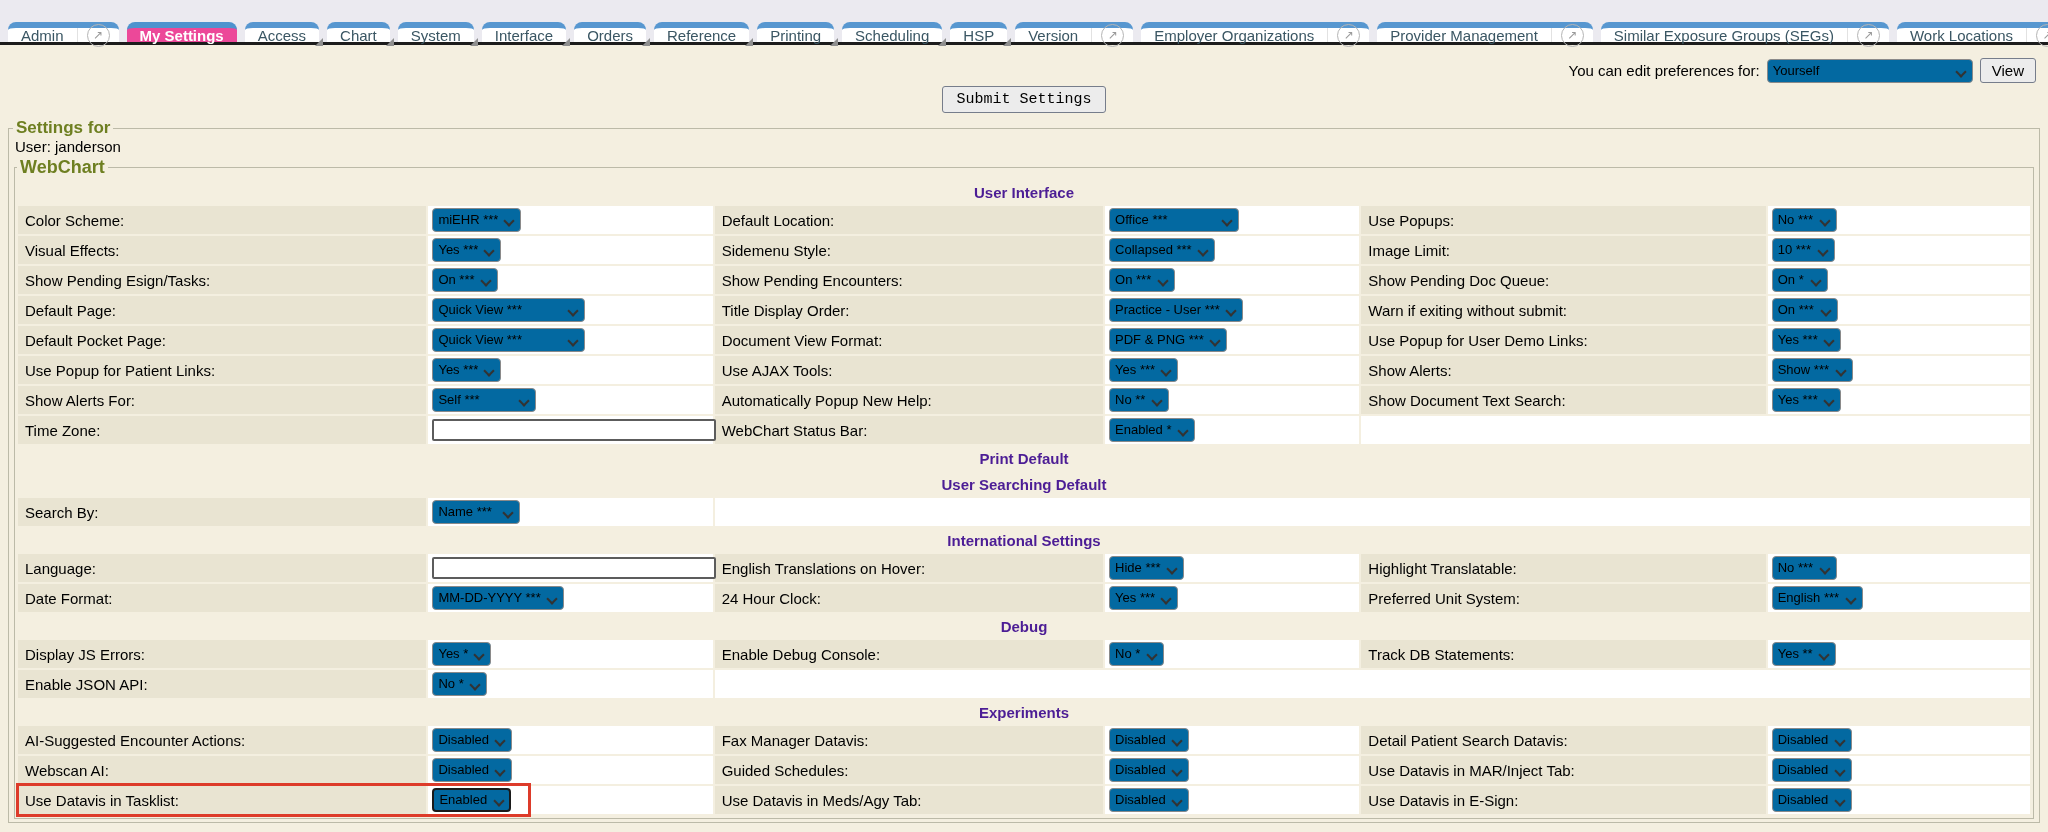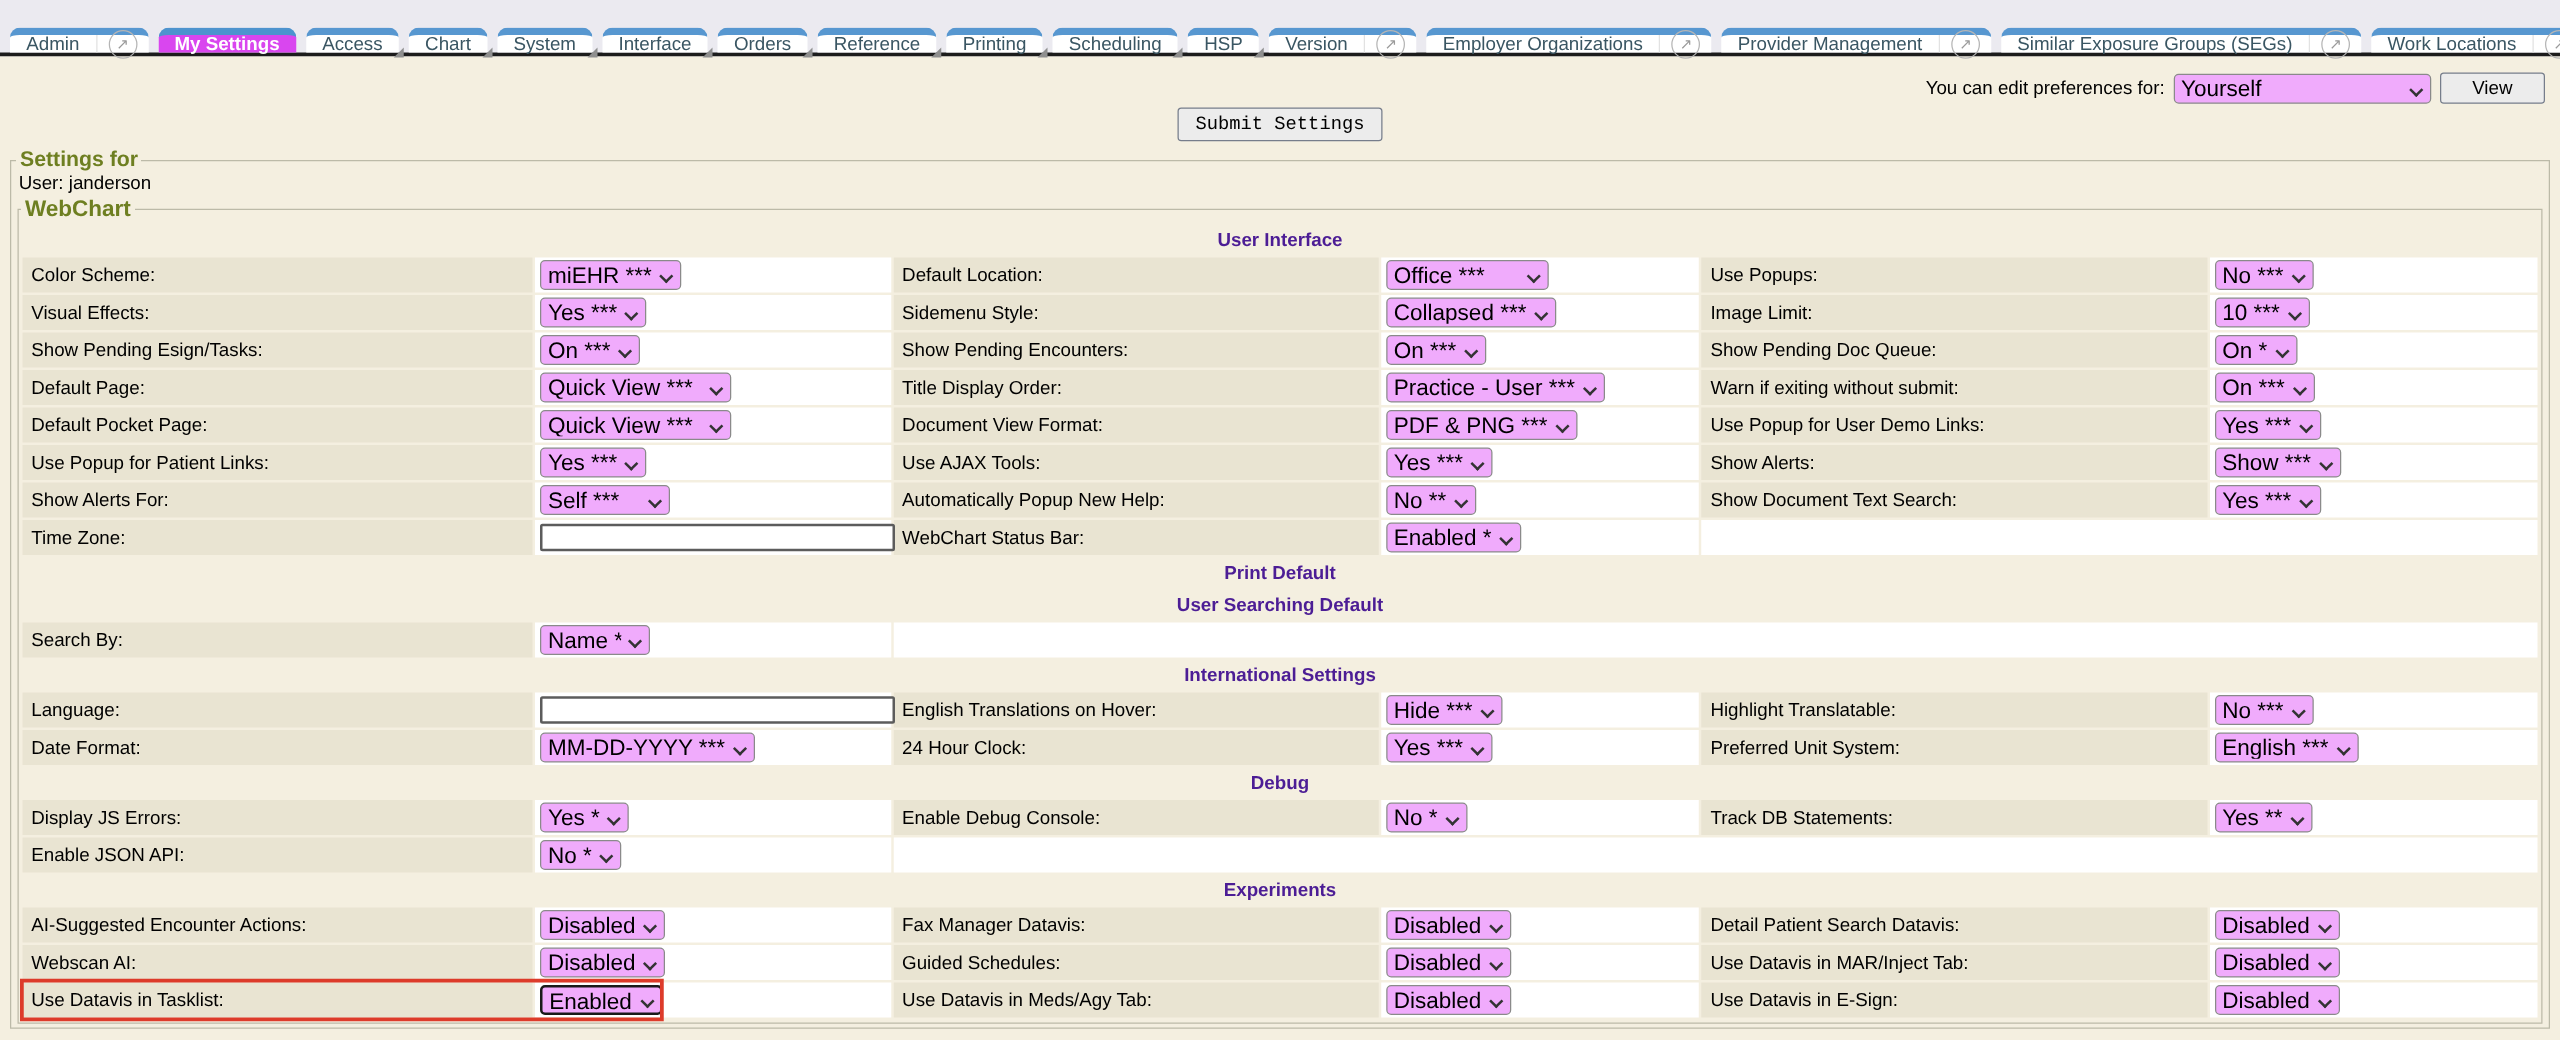--- a/index.html
+++ b/index.html
@@ -2,28 +2,28 @@
 <html><head>
 <meta charset="utf-8">
 <style>
   html,body{margin:0;padding:0;}
   body{width:2048px;height:832px;overflow:hidden;background:#f4efe0;font-family:"Liberation Sans",sans-serif;}
 
   
   .tabbar{display:flex;align-items:flex-end;gap:8px;background:#ebeaf0;border-bottom:3px solid #1c1c1c;height:45px;box-sizing:border-box;padding:0 8px;}
   .tab{display:flex;align-items:stretch;background:#fff;border-top:6px solid #5797d0;border-radius:8px 8px 0 0;height:20px;box-sizing:border-box;position:relative;color:#3a5663;font-size:15px;cursor:pointer;white-space:nowrap;}
   .tab .tlbl{display:flex;align-items:center;padding:0 13px;}
-  .tab.active{background:#d946ef;border-top-color:#4d93ce;color:#fff;font-weight:bold;}
+  .tab.active{background:#ec4899;border-top-color:#4d93ce;color:#fff;font-weight:bold;}
   .tab .iconseg{display:flex;align-items:center;border-left:1px solid #e2e2e2;padding:0 9px;}
   .tab .circ{width:21px;height:21px;border:1px solid #b5b5b5;border-radius:50%;display:flex;align-items:center;justify-content:center;color:#9a9a9a;font-size:12px;line-height:1;}
   .caret{position:absolute;right:-4px;bottom:-4px;width:0;height:0;border-left:8px solid transparent;border-bottom:8px solid #8f8f8f;}
 
   
   .prefsline{display:flex;justify-content:flex-end;align-items:center;gap:7px;margin:13px 12px 0 0;font-size:15px;color:#000;}
-  .btn{background:#ececec;border:1px solid #767d8b;border-radius:3px;font-size:15px;font-family:inherit;padding:3px 25px;color:#000;cursor:pointer;}
+  .btn{background:#ececec;border:1px solid #767d8b;border-radius:3px;font-size:15px;font-family:inherit;padding:3px 11px;color:#000;cursor:pointer;}
   .submitline{text-align:center;margin-top:3px;font-family:Liberation Mono, monospace;}
   .submitline .btn{padding:4px 13px;}
 
   
   fieldset{border:1px solid #bcbaa8;margin:5px 8px 0 8px;padding:0 3px 3px 3px;}
   legend{font-weight:bold;color:#6e7f21;padding:0 3px;margin-left:1px;}
   fieldset.outer>legend{font-size:17px;}
   fieldset.inner{margin:2px 2px 0 2px;padding:0 1px 2px 1px;}
   fieldset.inner>legend{font-size:18px;}
   .userline{font-size:15px;margin:0 0 0 3px;color:#000;}
@@ -32,21 +32,21 @@
   table.settings{width:100%;border-collapse:separate;border-spacing:2px;table-layout:fixed;}
   td{font-size:15px;vertical-align:middle;}
   td.sect{text-align:center;font-weight:bold;padding:4px 2px 3px 2px;color:#4c1d95;}
   td.lbl{background:#e9e4d2;padding:3px 7px;height:22px;color:#000;}
   td.ctl{background:#ffffff;padding:1px 4px;height:22px;}
   td.lbl.hl{position:relative;}
   .redbox{position:absolute;left:-2px;top:-3px;bottom:-3px;width:calc(100% + 101px);border:3px solid #dd3b2a;pointer-events:none;z-index:3;}
 
   
   .sel{position:relative;display:inline-block;vertical-align:middle;}
-  .sel select{appearance:none;-webkit-appearance:none;background:#f0abfc;border:1px solid #8a8a8a;border-radius:4px;font-size:18px;font-family:inherit;padding:1px 22px 2px 5px;color:#000;height:24px;box-sizing:border-box;}
+  .sel select{appearance:none;-webkit-appearance:none;background:#0369a1;border:1px solid #8a8a8a;border-radius:4px;font-size:13px;font-family:inherit;padding:1px 22px 2px 5px;color:#000;height:24px;box-sizing:border-box;}
   .sel::after{content:"";position:absolute;right:8px;top:9px;width:6px;height:6px;border-right:2px solid #333;border-bottom:2px solid #333;transform:rotate(45deg);pointer-events:none;}
   .sel select.focused{border:2px solid #1a1a1a;}
   
   input.txt{width:284px;height:22px;border:2px solid #5c5c5c;border-radius:2px;background:#fff;box-sizing:border-box;font-family:inherit;font-size:15px;}
   
   .sel select.wide-pref{width:206px;}
 </style>
 </head>
 <body>
 

